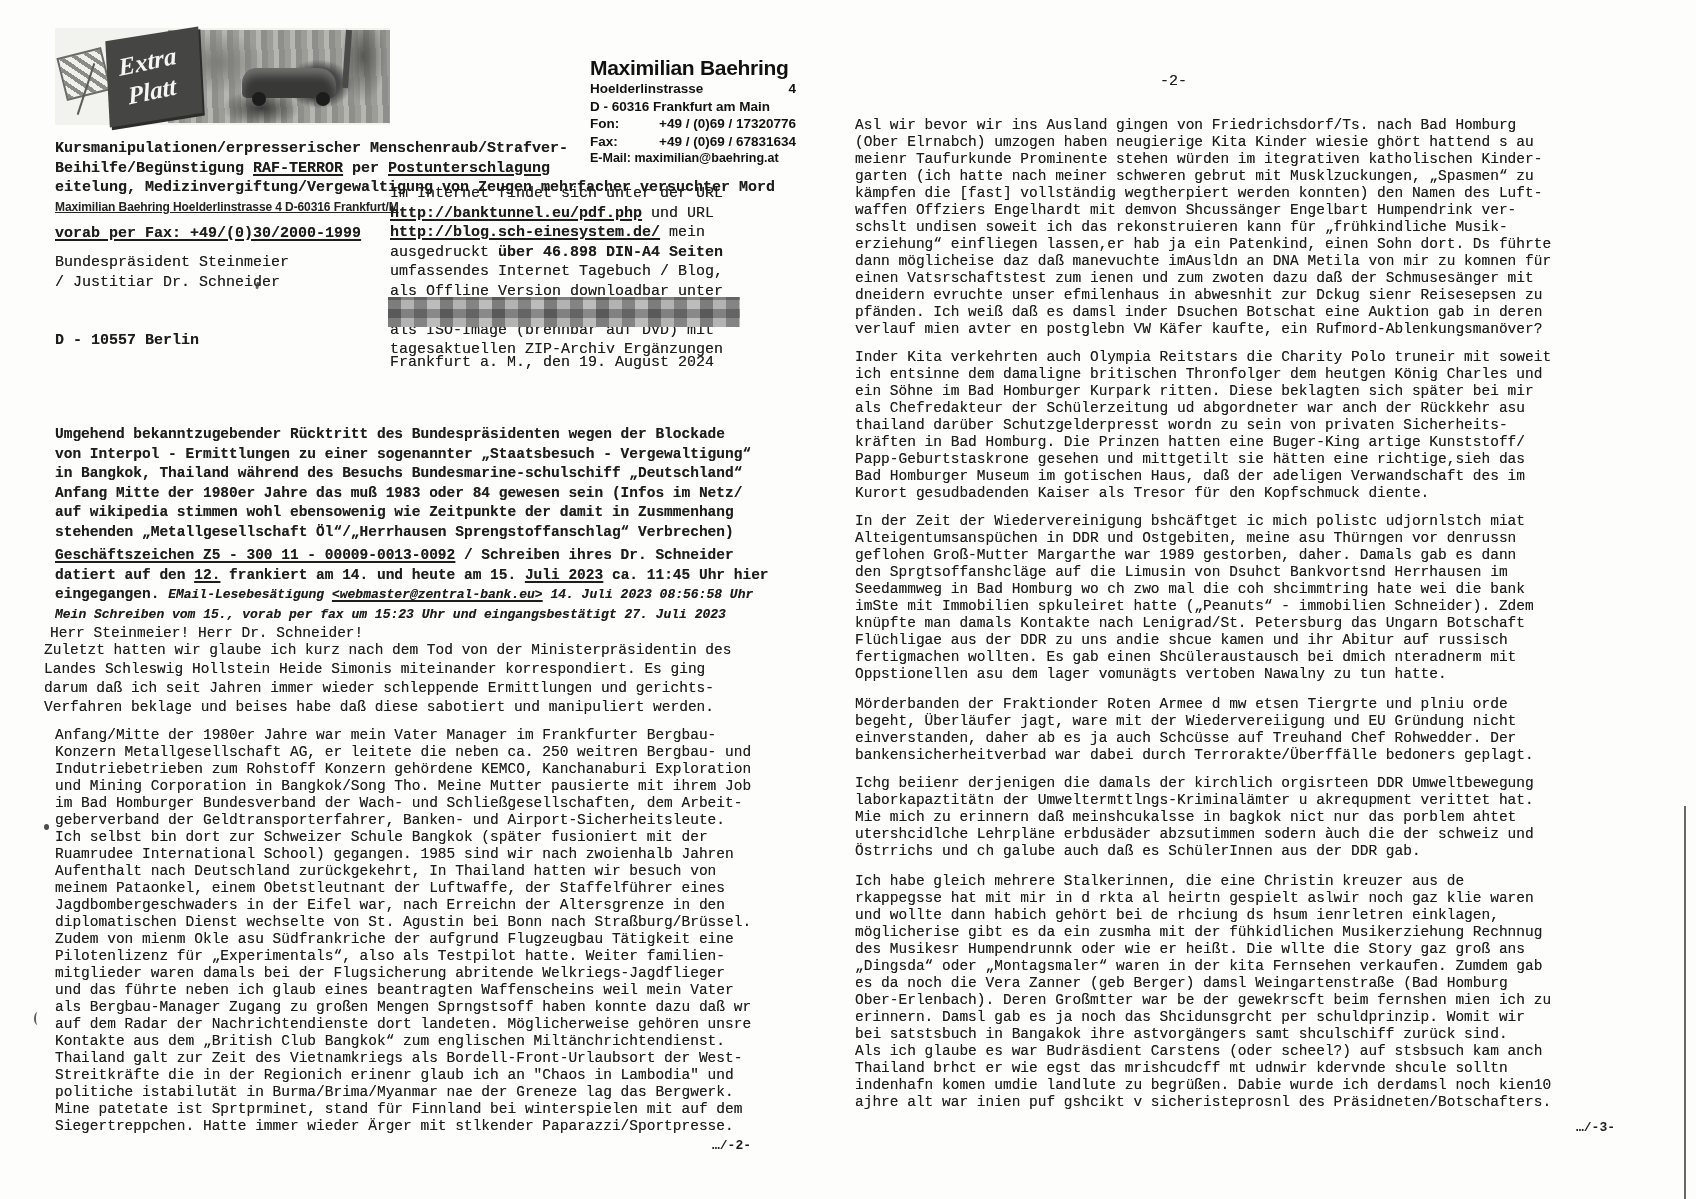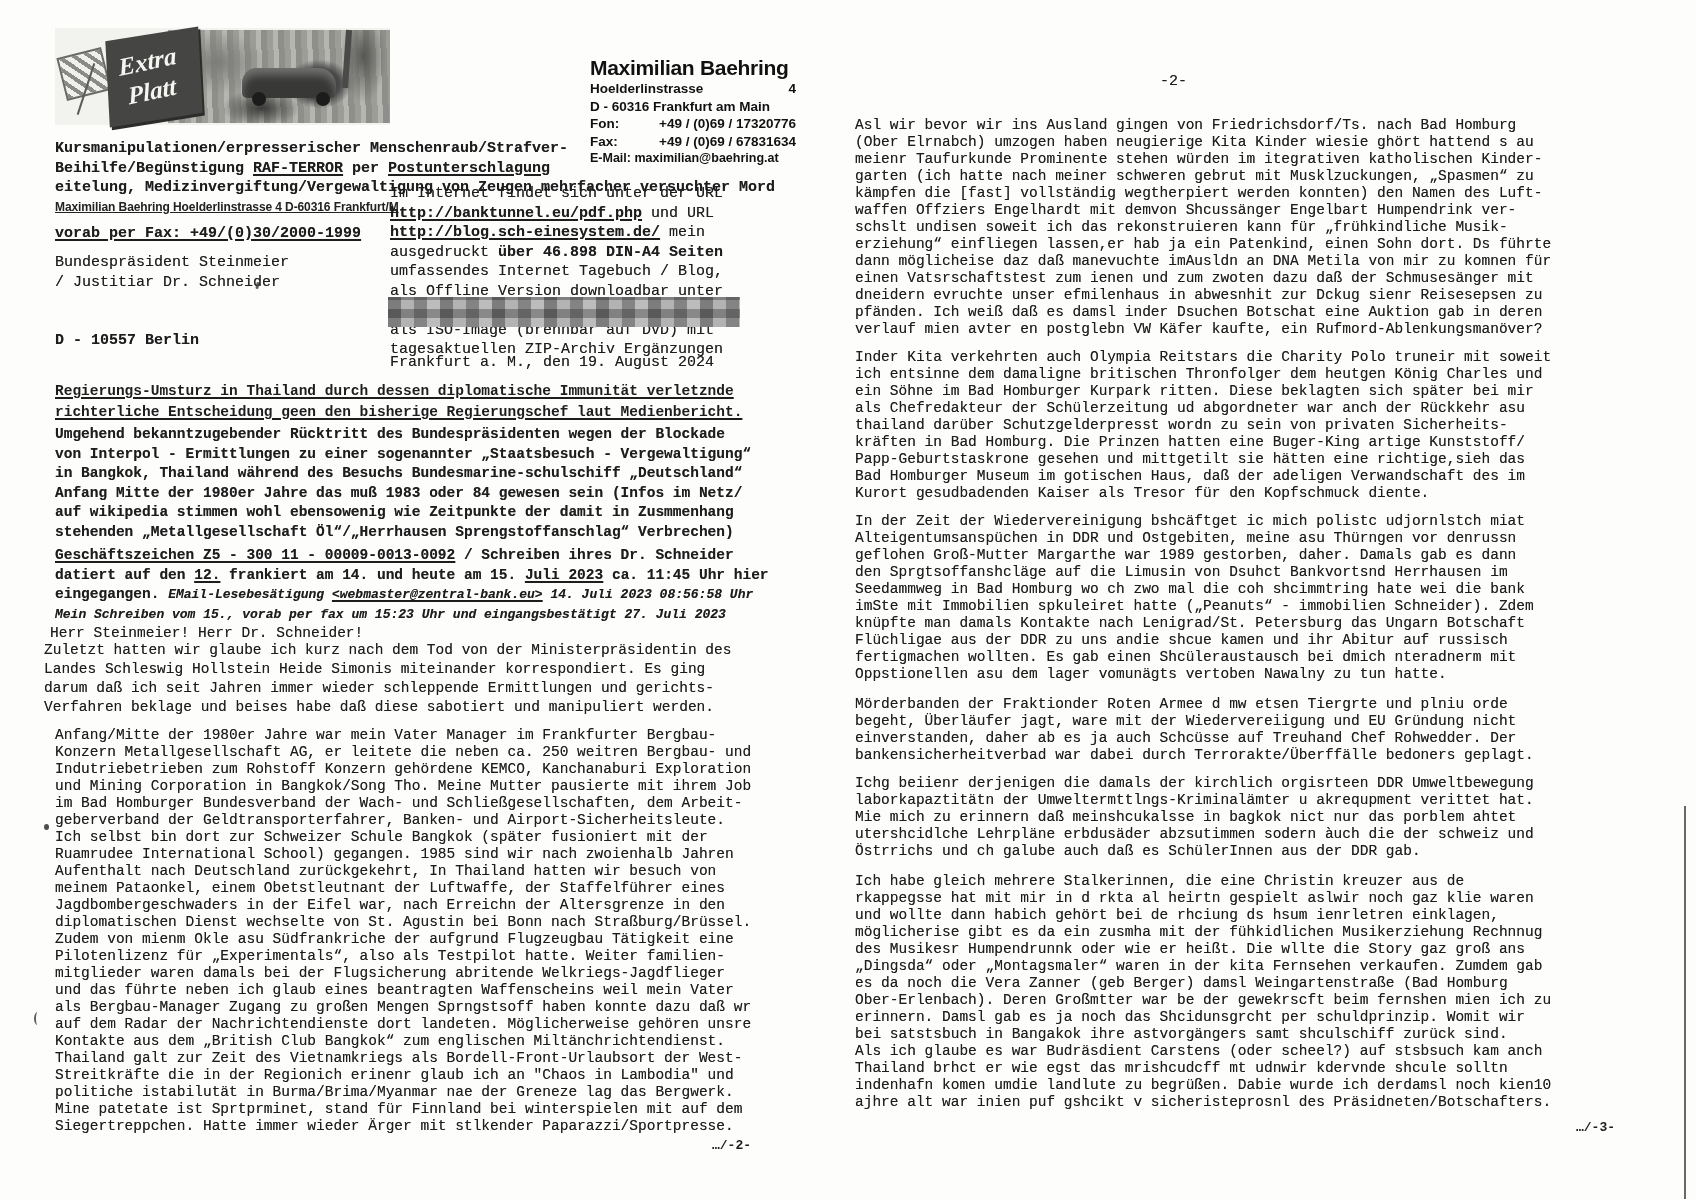--- a/index.html
+++ b/index.html
@@ -140,24 +140,20 @@
     <div><span>ausgedruckt </span><span class="b">über 46.898 DIN-A4 Seiten</span></div>
     <div>umfassendes Internet Tagebuch / Blog,</div>
     <div>als Offline Version downloadbar unter</div>
     <div>&nbsp;</div>
     <div>als ISO-Image (brennbar auf DVD) mit</div>
     <div>tagesaktuellen ZIP-Archiv Ergänzungen</div>
   </div>
   <div class="abs redaction"></div>
   <div class="abs dateline tw19">Frankfurt a. M., den 19. August 2024</div>
 
-  <div class="abs subject b">
-    <div class="u">Regierungs-Umsturz in Thailand durch dessen diplomatische Immunität verletznde</div>
-    <div class="u">richterliche Entscheidung geen den bisherige Regierungschef laut Medienbericht.</div>
-  </div>
   <div class="abs intro">Umgehend bekanntzugebender Rücktritt des Bundespräsidenten wegen der Blockade<br>von Interpol - Ermittlungen zu einer sogenannter „Staatsbesuch - Vergewaltigung“<br>in Bangkok, Thailand während des Besuchs Bundesmarine-schulschiff „Deutschland“<br>Anfang Mitte der 1980er Jahre das muß 1983 oder 84 gewesen sein (Infos im Netz/<br>auf wikipedia stimmen wohl ebensowenig wie Zeitpunkte der damit in Zusmmenhang<br>stehenden „Metallgesellschaft Öl“/„Herrhausen Sprengstoffanschlag“ Verbrechen)</div>
 
   <div class="abs refblock b">
     <div><span class="u">Geschäftszeichen Z5 - 300 11 - 00009-0013-0092</span><span> / Schreiben ihres Dr. Schneider</span></div>
     <div><span>datiert auf den </span><span class="u">12.</span><span> frankiert am 14. und heute am 15. </span><span class="u">Juli 2023</span><span> ca. 11:45 Uhr hier</span></div>
     <div><span>eingegangen. </span><span class="i small-i"><span>EMail-Lesebesätigung </span><span class="u">&lt;webmaster@zentral-bank.eu&gt;</span><span> 14. Juli 2023 08:56:58 Uhr</span></span></div>
     <div class="i small-i">Mein Schreiben vom 15., vorab per fax um 15:23 Uhr und eingangsbestätigt 27. Juli 2023</div>
   </div>
 
   <div class="abs salutation tw lh19">Herr Steinmeier! Herr Dr. Schneider!</div>

